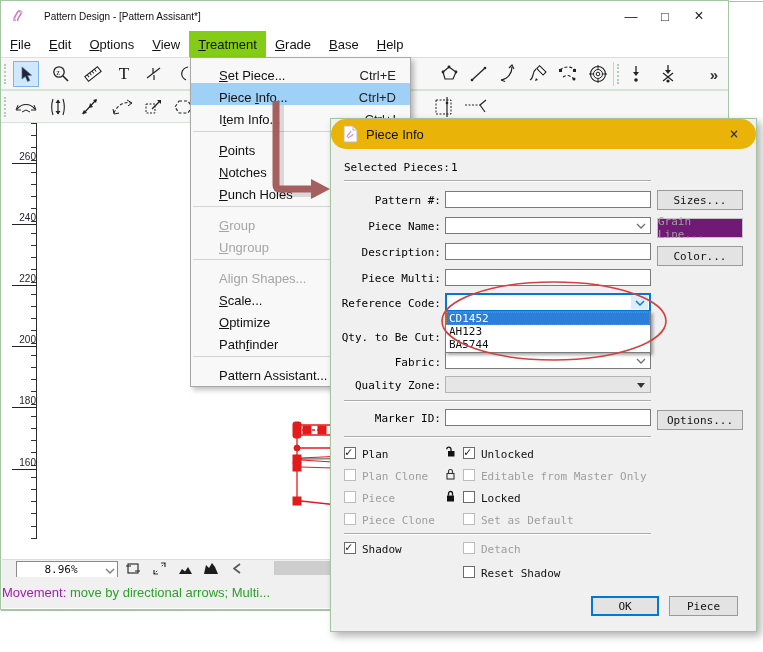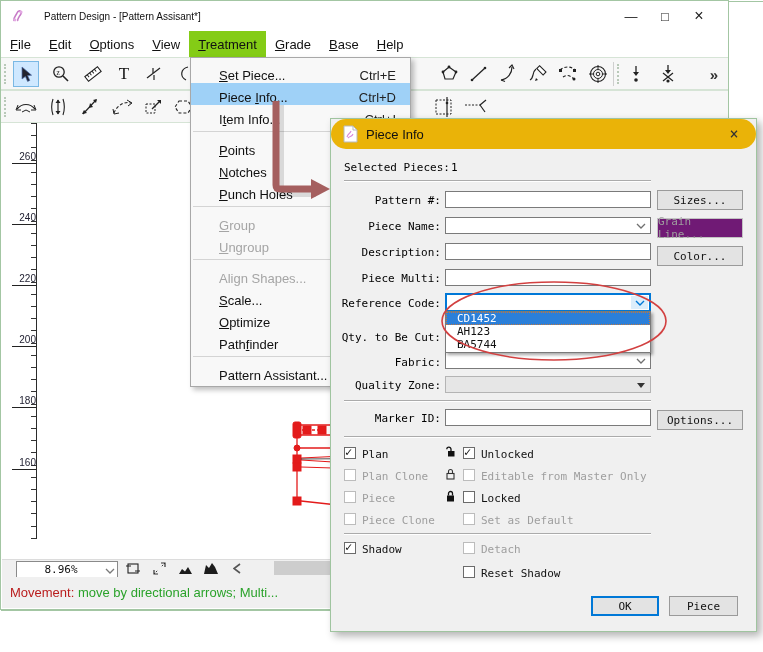--- a/index.html
+++ b/index.html
@@ -37,21 +37,21 @@
   .hnum{position:absolute;top:6px;font-size:10px;color:#223;}
   
   #zoomrow{left:1px;top:558px;width:727px;height:18px;background:#f0f0f0;border-top:1px solid #dcdcdc;box-sizing:border-box;}
   #zoombox{position:absolute;left:14px;top:1px;width:100px;height:15px;border:1px solid #8a8a8a;background:#fff;
     display:flex;align-items:center;justify-content:center;font-size:11px;}
   #zoombox .zval{flex:1;text-align:center;}
   #zoombox .chev{margin-right:2px;}
   .zicon{position:absolute;top:1px;width:18px;height:15px;display:flex;align-items:center;justify-content:center;}
   #hthumb{position:absolute;left:272px;top:1px;width:58px;height:14px;background:#cdcdcd;}
   #statusrow{left:1px;top:576px;width:727px;height:31px;background:#f0f0f0;font-size:13px;display:flex;align-items:center;}
-  #statusrow .pfx{color:#b91c1c;margin-left:8px;}
+  #statusrow .pfx{color:#a21caf;margin-left:0;}
   #statusrow .msg{color:#2aa22a;white-space:pre;}
   #winbottom{left:0;top:608px;width:729px;height:2px;background:#a3c6a3;}
   #topright-line{left:728px;top:1px;width:35px;height:1px;background:#a3c6a3;}
   
   #menupopup{left:190px;top:57px;width:219px;background:#f8f8f8;border:1px solid #a8a8a8;
     box-shadow:3px 3px 5px rgba(0,0,0,.25);padding:3px 0;z-index:40;font-size:13px;}
   .mi{height:22px;display:flex;align-items:flex-end;}
   .mi .mi-l{margin-left:28px;flex:1;}
   .mi .mi-s{margin-right:14px;color:#222;}
   .mi.hl{background:#9fd1f7;}
@@ -67,21 +67,21 @@
   .dfield{position:absolute;left:114px;width:206px;height:17px;background:#fff;border:1px solid #7a7a7a;box-sizing:border-box;}
   .combo .chevbox{position:absolute;right:1px;top:1px;bottom:1px;width:16px;display:flex;align-items:center;justify-content:center;}
   .dhr{position:absolute;left:13px;width:307px;height:0;border-top:1px solid #ababab;border-bottom:1px solid #fff;}
   .dbtn{position:absolute;left:326px;width:86px;height:20px;background:#e3e3e3;border:1px solid #9a9a9a;
     font-size:11px;display:flex;align-items:center;justify-content:center;box-sizing:border-box;}
   .dbtn.dis{color:#9f9f9f;background:#701a75;border-color:#c3c3c3;}
   #refcombo{border:2px solid #0078d7;height:19px;}
   #refcombo .chevbox{background:#dceefb;width:17px;}
   #droplist{position:absolute;left:114px;top:192px;width:206px;height:42px;background:#fff;border:1px solid #7a7a7a;
     box-shadow:2px 2px 3px rgba(0,0,0,.35);box-sizing:border-box;z-index:5;}
-  .dli{height:13px;line-height:13px;font-size:11px;padding-left:11px;}
+  .dli{height:13px;line-height:13px;font-size:11px;padding-left:3px;}
   .dli.sel{background:#2b7fd9;color:#fff;outline:1px dotted #c07840;outline-offset:-1px;}
   #qualcombo{background:#e6e6e6;border:1px solid #b4b4b4;}
   .tri{position:absolute;right:5px;top:6px;width:0;height:0;border-left:4px solid transparent;border-right:4px solid transparent;border-top:5px solid #333;}
   
   .cb{position:absolute;width:12px;height:12px;background:#fff;border:1px solid #6b6b6b;box-sizing:border-box;}
   .cb.ck::after{content:"✓";position:absolute;left:0px;top:-3px;font-size:12px;font-weight:bold;color:#111;}
   .cb.dis{border-color:#bcbcbc;}
   .cblab{position:absolute;font-size:11px;}
   .cblab.dis{color:#9e9e9e;}
   .lockicon{position:absolute;width:13px;height:13px;}

